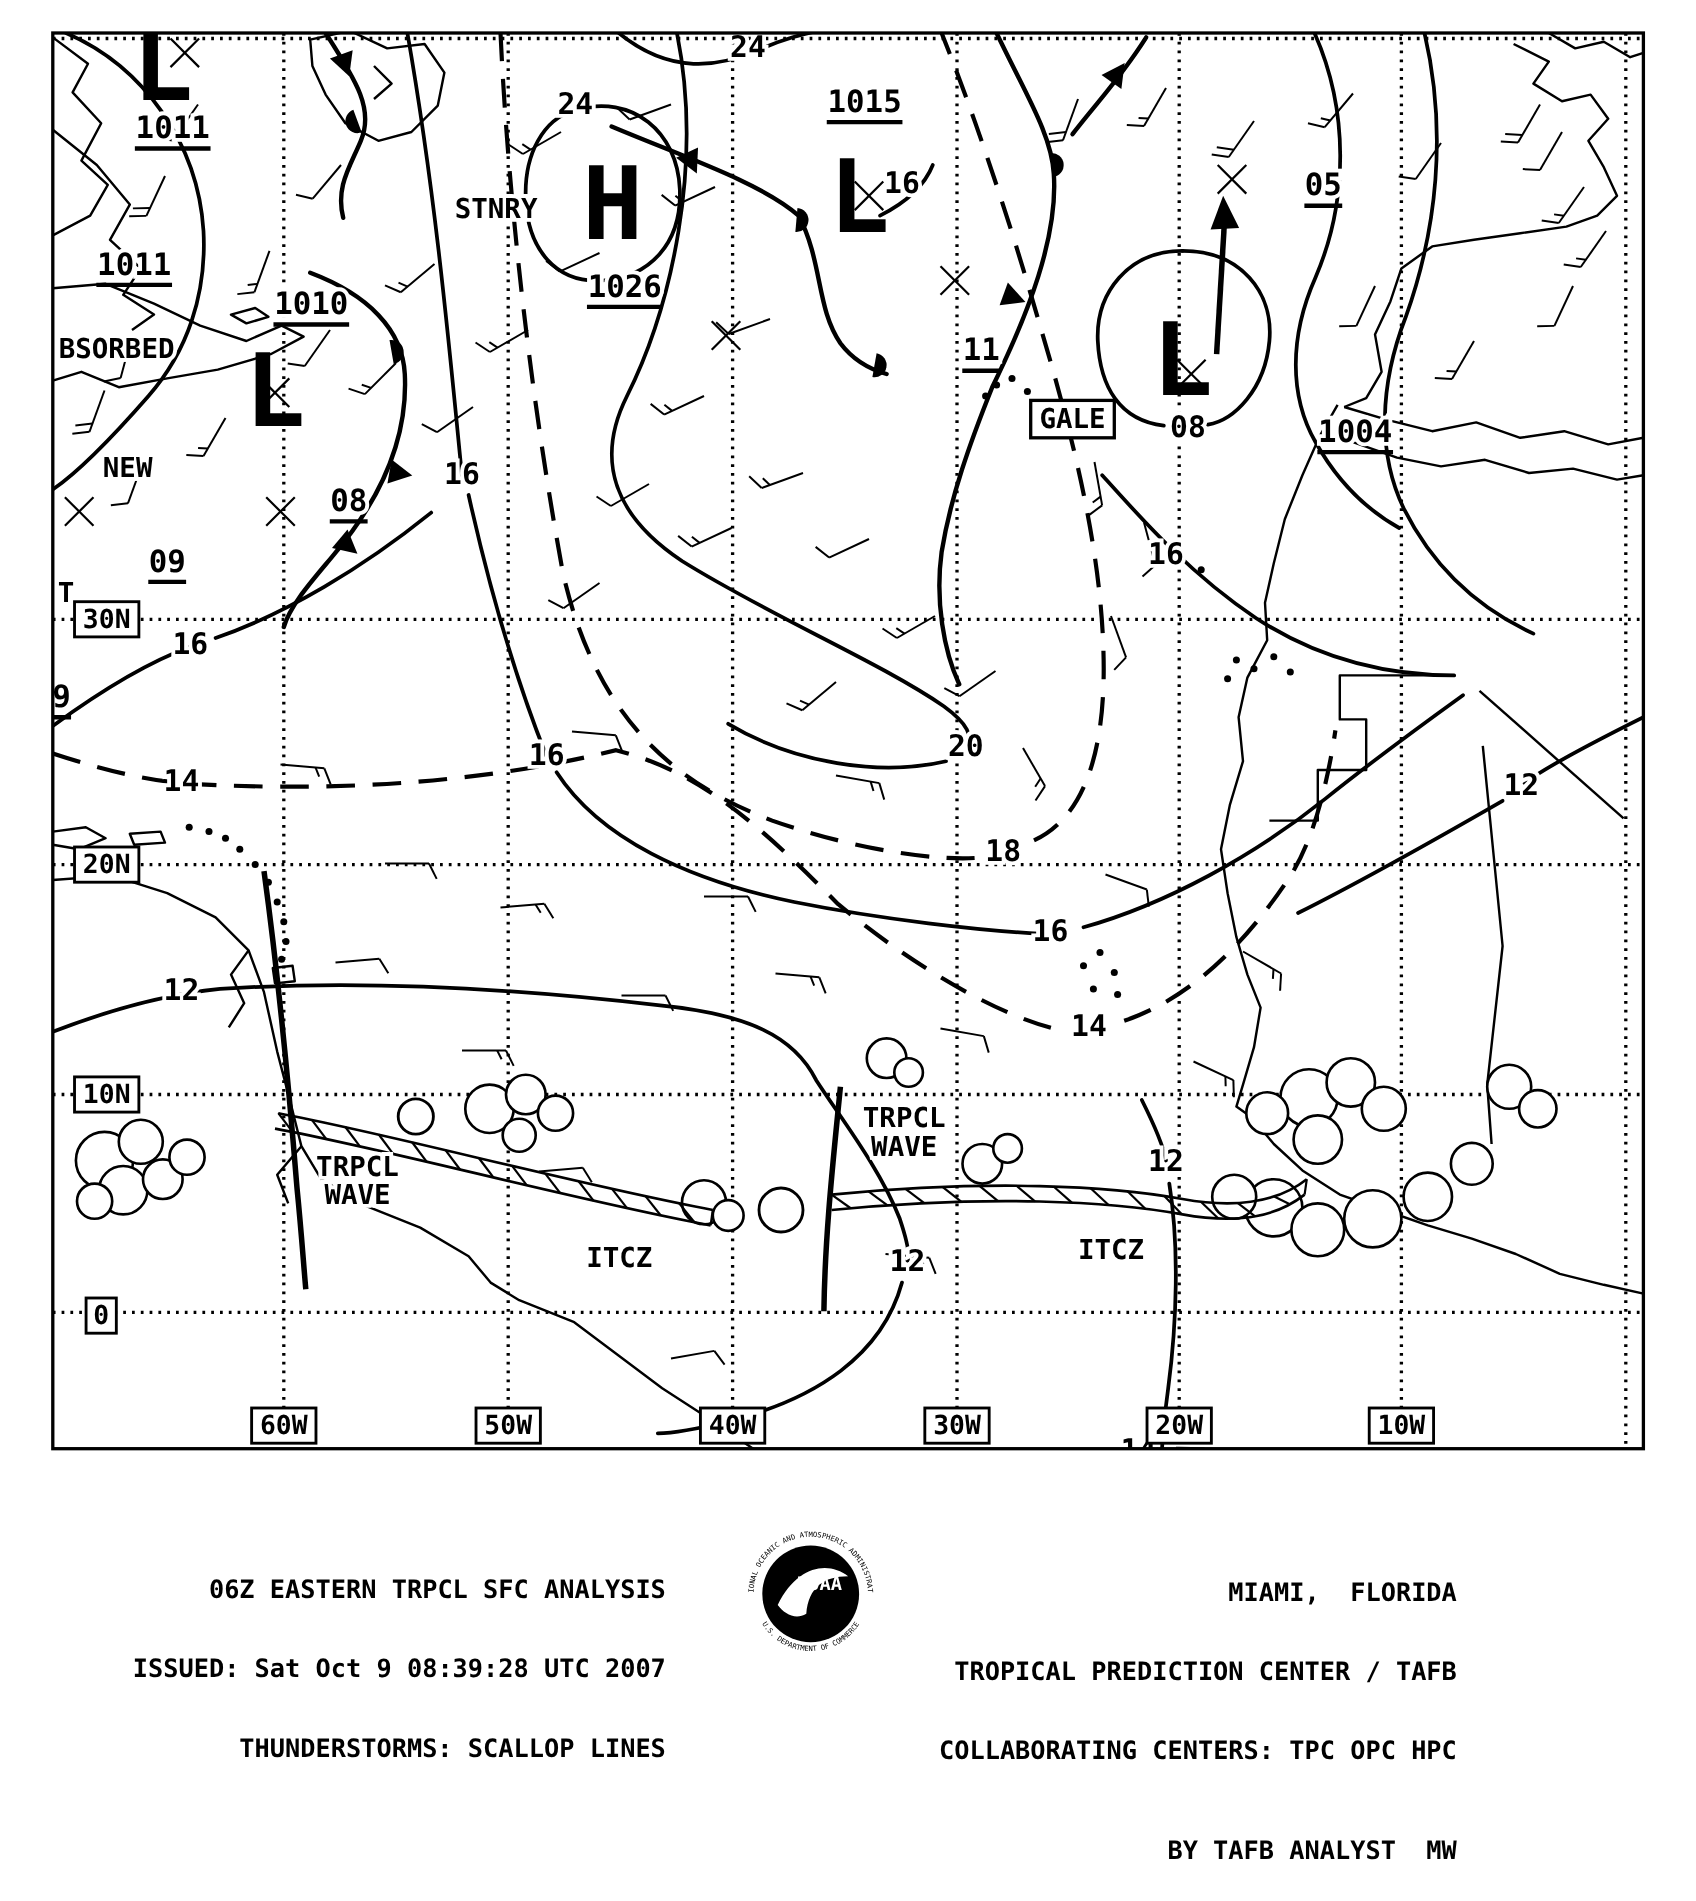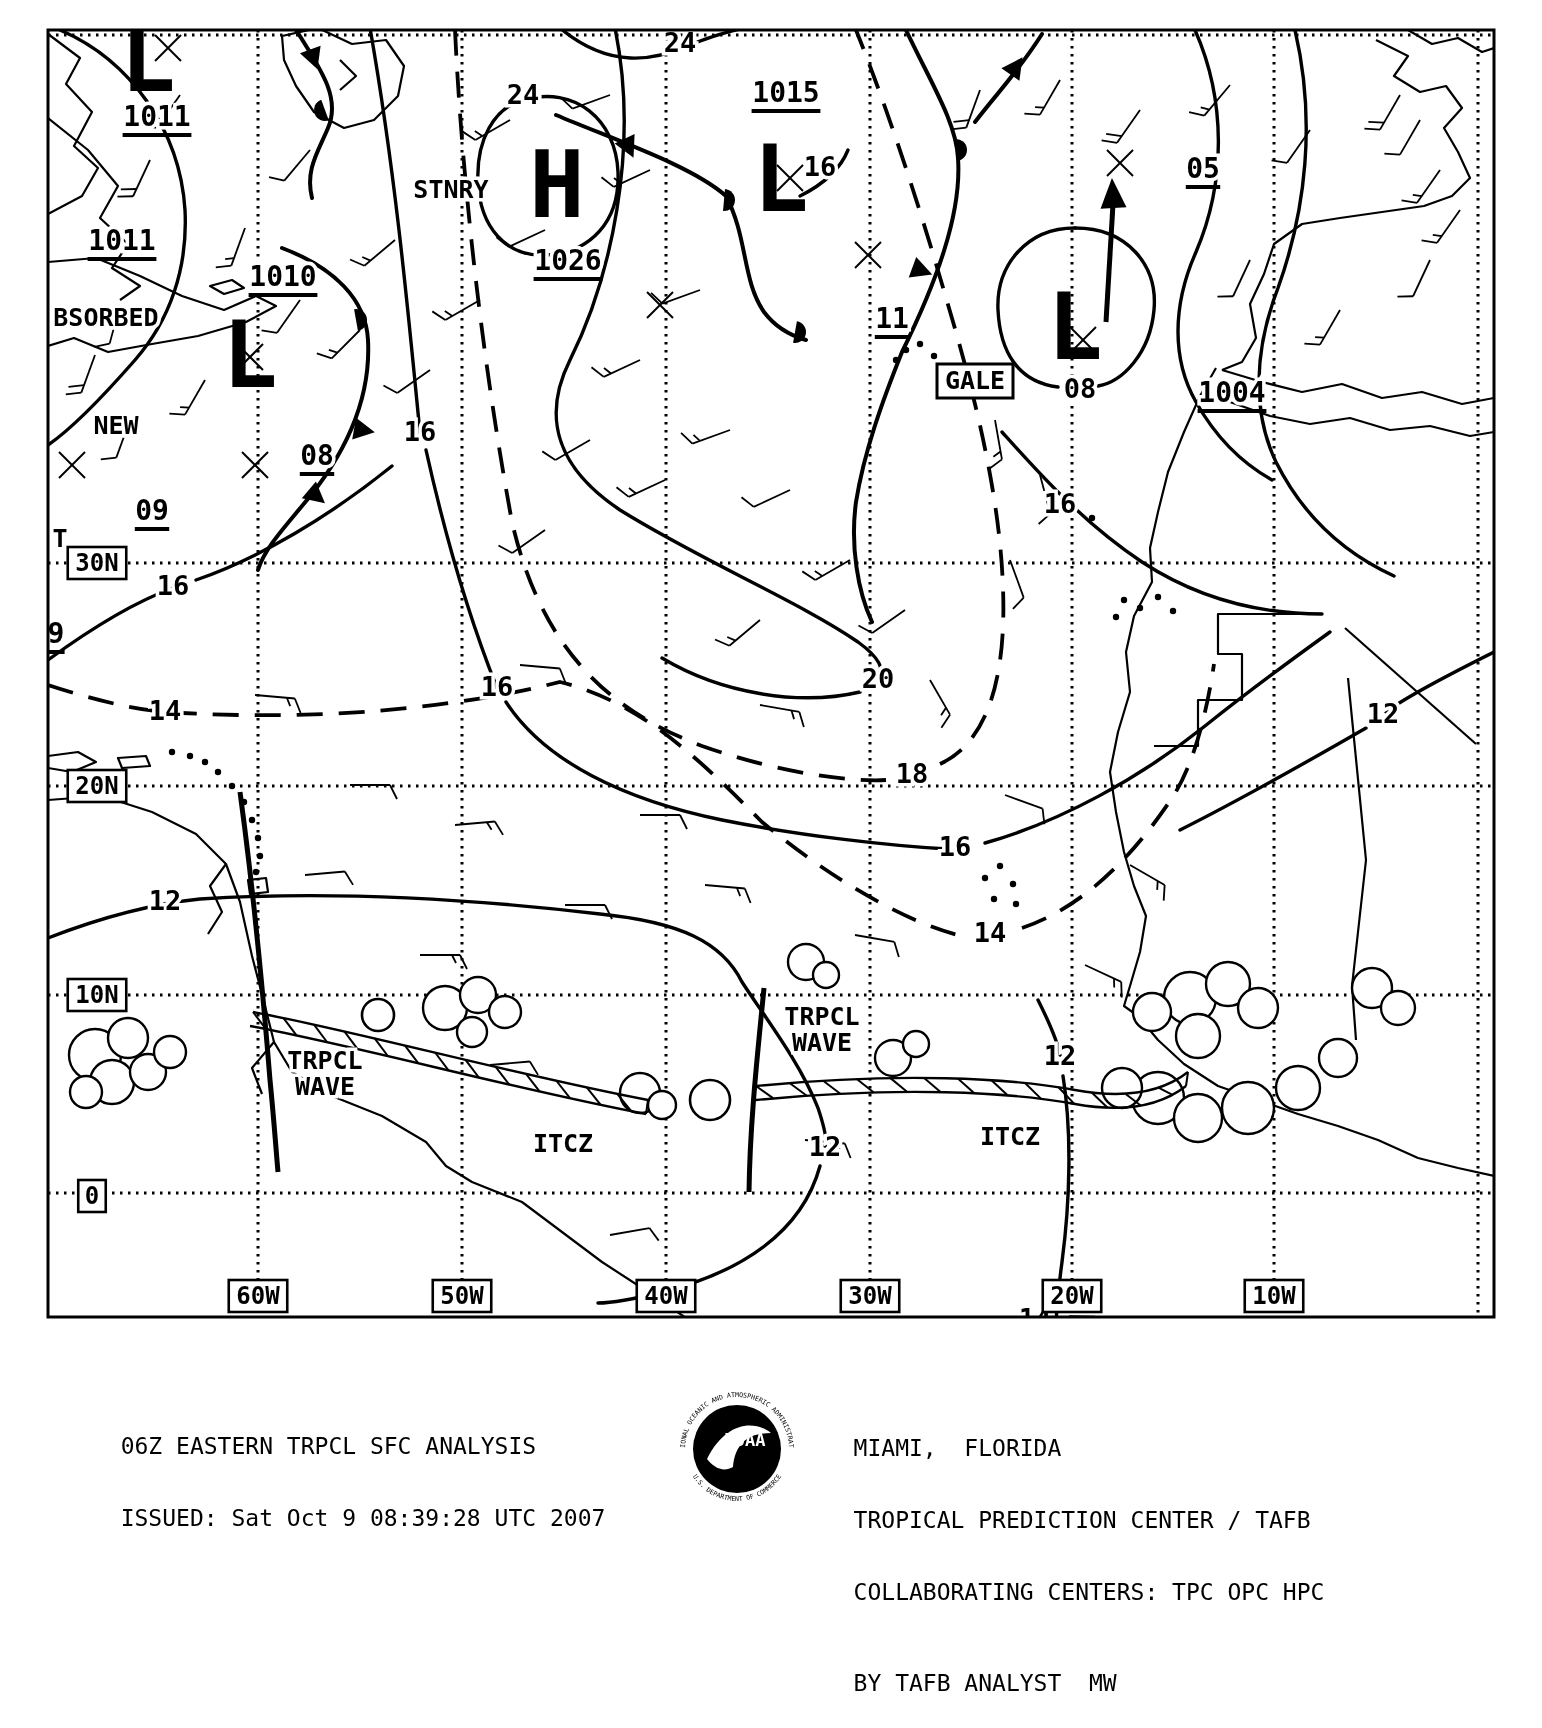--- a/index.html
+++ b/index.html
@@ -1,20 +1,20 @@
 <!DOCTYPE html>
 <html><head>
 <meta charset="utf-8">
 <style>
   html,body{margin:0;padding:0;background:#fff;}
   .page{position:relative;width:1542px;height:1728px;background:#fff;overflow:hidden;
         font-family:"DejaVu Sans Mono",monospace;color:#000;}
   svg text{user-select:none;}
-  .footer-block{position:absolute;font-weight:normal;font-size:23px;line-height:24px;
-        white-space:pre;text-align:left;transform:translateX(-50%);}
+  .footer-block{position:absolute;font-weight:bold;font-size:23px;line-height:24px;
+        white-space:pre;text-align:right;transform:translateX(-50%);}
   .fline{height:24px;}
   .gap-top{margin-top:19px;}
 </style>
 </head>
 <body>
 
 <div class="page">
   <svg id="map-svg" width="1542" height="1728" viewBox="0 0 1542 1728" style="position:absolute;left:0;top:0;">
       <defs>
         <clipPath id="mapclip">
@@ -599,20 +599,21 @@
         <path d="M707,1459 C725,1423 753,1419 771,1433 C749,1433 735,1443 733,1467 C723,1473 713,1467 707,1459 Z" fill="#fff"></path>
         <text x="745" y="1441" font-size="17" font-family="&quot;DejaVu Sans Mono&quot;,monospace" font-weight="bold" fill="#fff" text-anchor="middle" dominant-baseline="middle">NOAA</text>
         <text font-size="6.5" font-family="&quot;DejaVu Sans Mono&quot;,monospace" fill="#000000"><textPath href="#ringTop" startOffset="50%" text-anchor="middle">NATIONAL OCEANIC AND ATMOSPHERIC ADMINISTRATION</textPath></text>
         <text font-size="6.5" font-family="&quot;DejaVu Sans Mono&quot;,monospace" fill="#000000"><textPath href="#ringBot" startOffset="50%" text-anchor="middle">U.S. DEPARTMENT OF COMMERCE</textPath></text>
       </g>
     </svg>
 
   <div class="footer-block" style="left:363px;top:1386px;">
     <div class="fline">06Z EASTERN TRPCL SFC ANALYSIS</div>
     <div class="fline">ISSUED: Sat Oct 9 08:39:28 UTC 2007</div>
+    <div class="fline">THUNDERSTORMS: SCALLOP LINES</div>
   </div>
 
   <div class="footer-block" style="left:1089px;top:1388px;">
     <div class="fline">MIAMI,  FLORIDA</div>
     <div class="fline">TROPICAL PREDICTION CENTER / TAFB</div>
     <div class="fline">COLLABORATING CENTERS: TPC OPC HPC</div>
     <div class="fline gap-top">BY TAFB ANALYST  MW</div>
   </div>
 </div>
 

